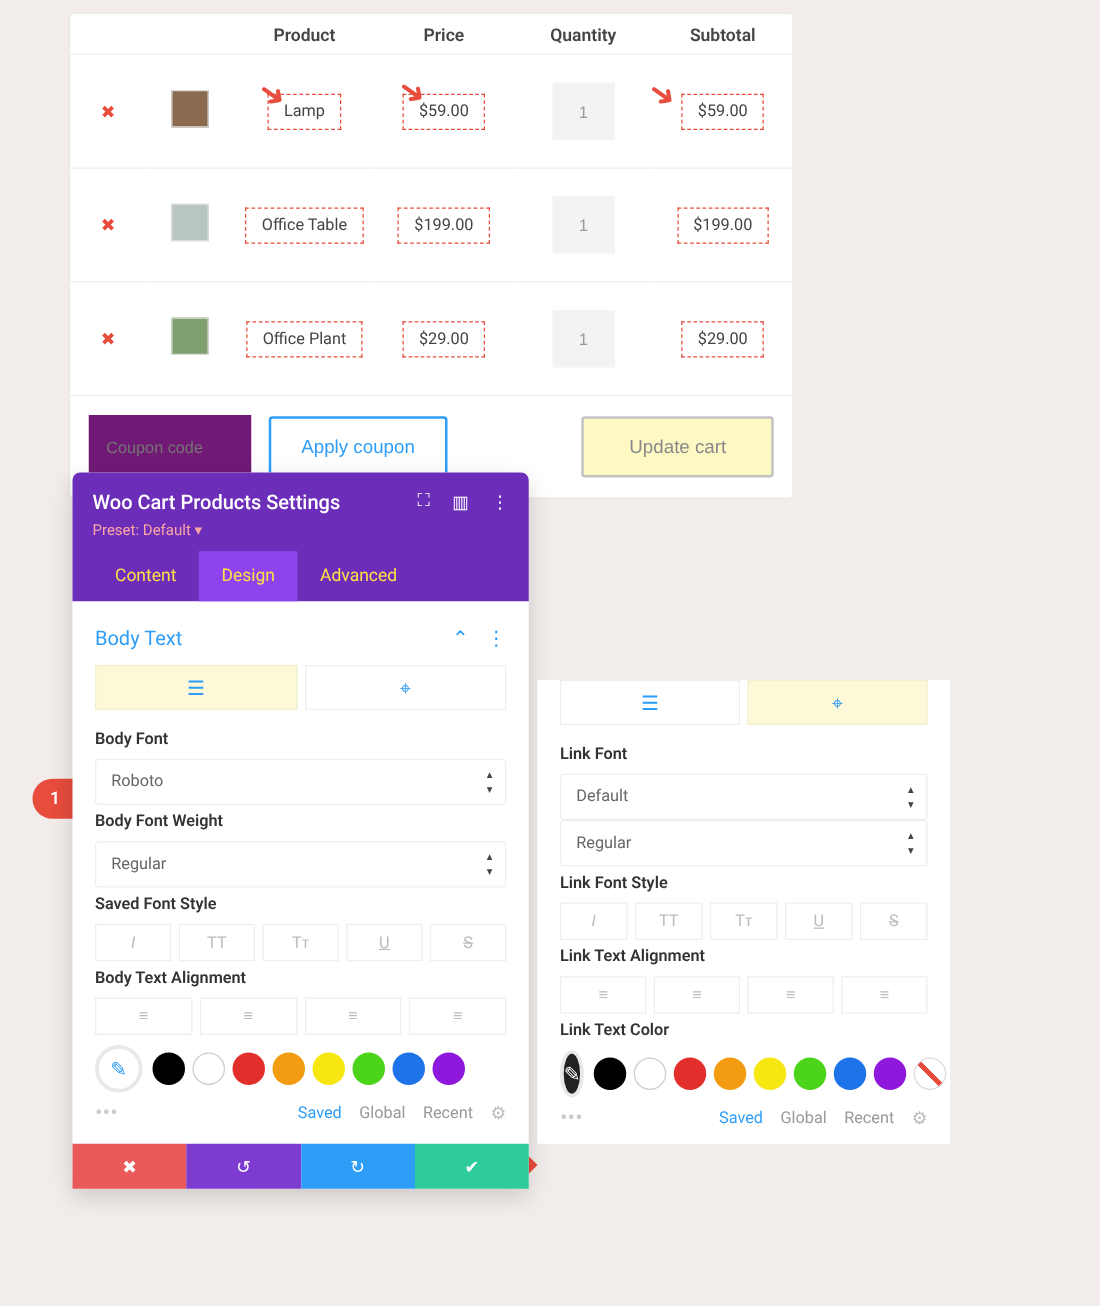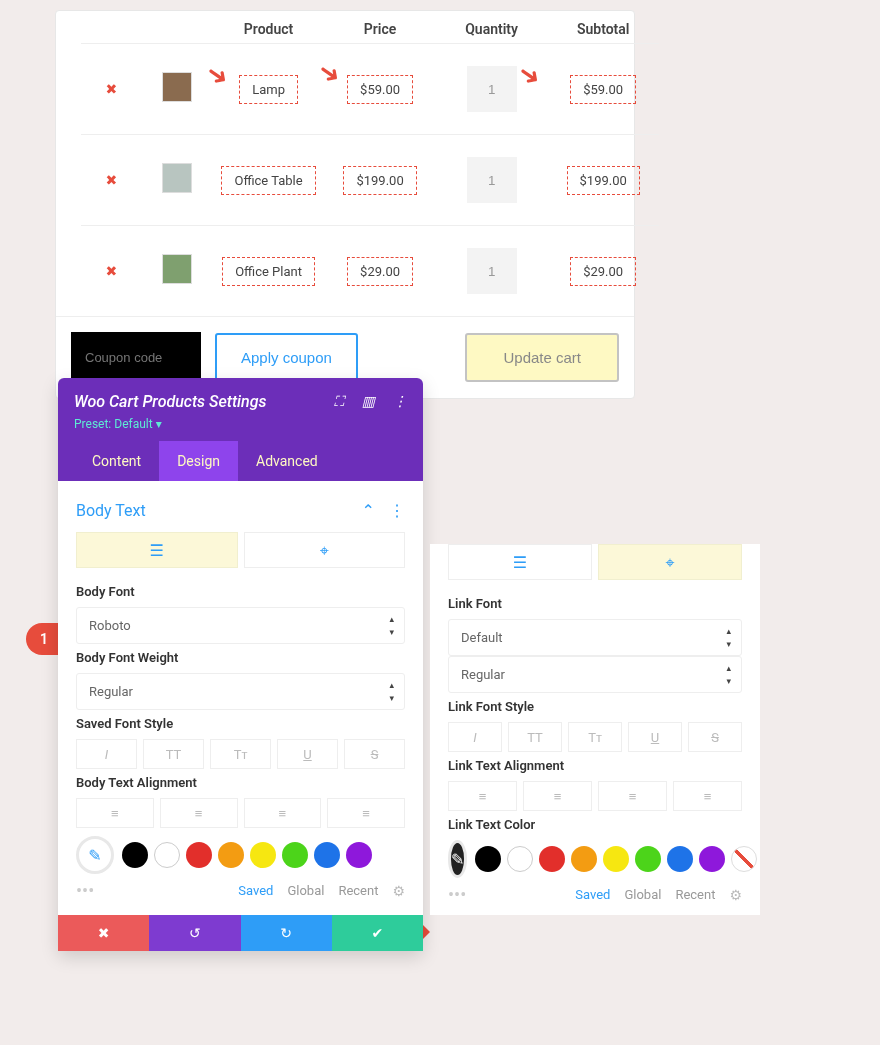--- a/index.html
+++ b/index.html
@@ -1,38 +1,38 @@
 <!DOCTYPE html>
 <html><head>
 <meta charset="utf-8">
 <style>
   * { box-sizing: border-box; }
   body { margin:0; font-family: -apple-system, BlinkMacSystemFont, "Segoe UI", Roboto, Arial, sans-serif; background:#f2eceb; padding:10px 0 0 0; width:880px;}
   .cart { background:#fff; border:1px solid #e7e7e7; width:580px; margin:0 0 0 55px; border-radius:4px; }
-  .cart table { width:100%; border-collapse:collapse;margin-left:25px; }
+  .cart table { width:100%; border-collapse:collapse; }
   .cart thead th { font-weight:600; font-size:14px; color:#444; padding:10px 0 6px; text-align:left;}
   .cart tbody td { padding:22px 0; border-top:1px solid #eee; vertical-align:middle; text-align:center;}
   .cart td.remove { width:60px; text-align:center; color:#e74c3c; cursor:pointer; font-size:14px;}
   .dashed { display:inline-block; border:1px dashed #e74c3c; padding:6px 12px; font-size:13px; color:#444;}
   .qtyinp { width:50px; height:46px; border:none; background:#f3f3f3; text-align:center; color:#999;}
   .cart-footer { padding:15px; display:flex; gap:14px; align-items:center;}
-  .coupon { background:#000000; border:none; padding:18px 14px; color:#999; width:130px; font-size:13px;}
+  .coupon { background:#701a75; border:none; padding:18px 14px; color:#999; width:130px; font-size:13px;}
   .apply { border:2px solid #2e9df7; color:#2e9df7; background:#fff; padding:14px 24px; font-size:15px; border-radius:3px;}
   .update { border:2px solid #c3c3c3; color:#888; background:#fef9c3; padding:14px 36px; font-size:15px; border-radius:3px; margin-left:auto;}
   .arrow { position:absolute; color:#e74c3c; font-size:26px; transform:rotate(35deg);}
   .cart-wrap{position:relative;}
 
   
   .panel { background:#fff; width:365px; border-radius:6px; box-shadow:0 6px 18px rgba(0,0,0,0.15); position:absolute; left:58px; top:378px;}
   .panel-head { background:#6c2eb9; color:#fff; padding:14px 16px 0 16px; border-radius:6px 6px 0 0;}
-  .panel-title { font-size:16px; font-weight:500; display:flex; align-items:center; gap:11px;font-style:italic;}
+  .panel-title { font-size:16px; font-weight:500; display:flex; align-items:center; gap:11px;}
   .panel-title .actions{ margin-left:auto; display:flex; gap:18px; font-size:14px;}
-  .preset { font-size:12px; color:#5eead4; padding:6px 0 10px 0;}
+  .preset { font-size:12px; color:#fca5a5; padding:6px 0 10px 0;}
   .tabs { display:flex; }
-  .tab { padding:12px 18px; font-size:14px; color:#fef9c3; cursor:pointer;}
+  .tab { padding:12px 18px; font-size:14px; color:#fde047; cursor:pointer;}
   .tab.active{ background:#8e44ec; }
   .section { padding:14px 18px;}
   .sect-title{ display:flex; align-items:center; color:#2e9df7; font-size:16px; padding:6px 0 12px;}
   .sect-title .right{margin-left:auto; display:flex; gap:14px; align-items:center;}
   .caret{color:#2e9df7;}
   .more{color:#2e9df7;}
   .subtoggle{ display:flex; gap:6px; margin-bottom:16px;}
   .subtoggle .btn{ flex:1; height:36px; border:1px solid #eee; display:flex; align-items:center; justify-content:center; background:#fff;}
   .subtoggle .btn.active{ background:#fcf8d8; border-color:#f1efcf;}
   .subtoggle .btn svg, .subtoggle .btn span.glyph{ color:#2e9df7; }

